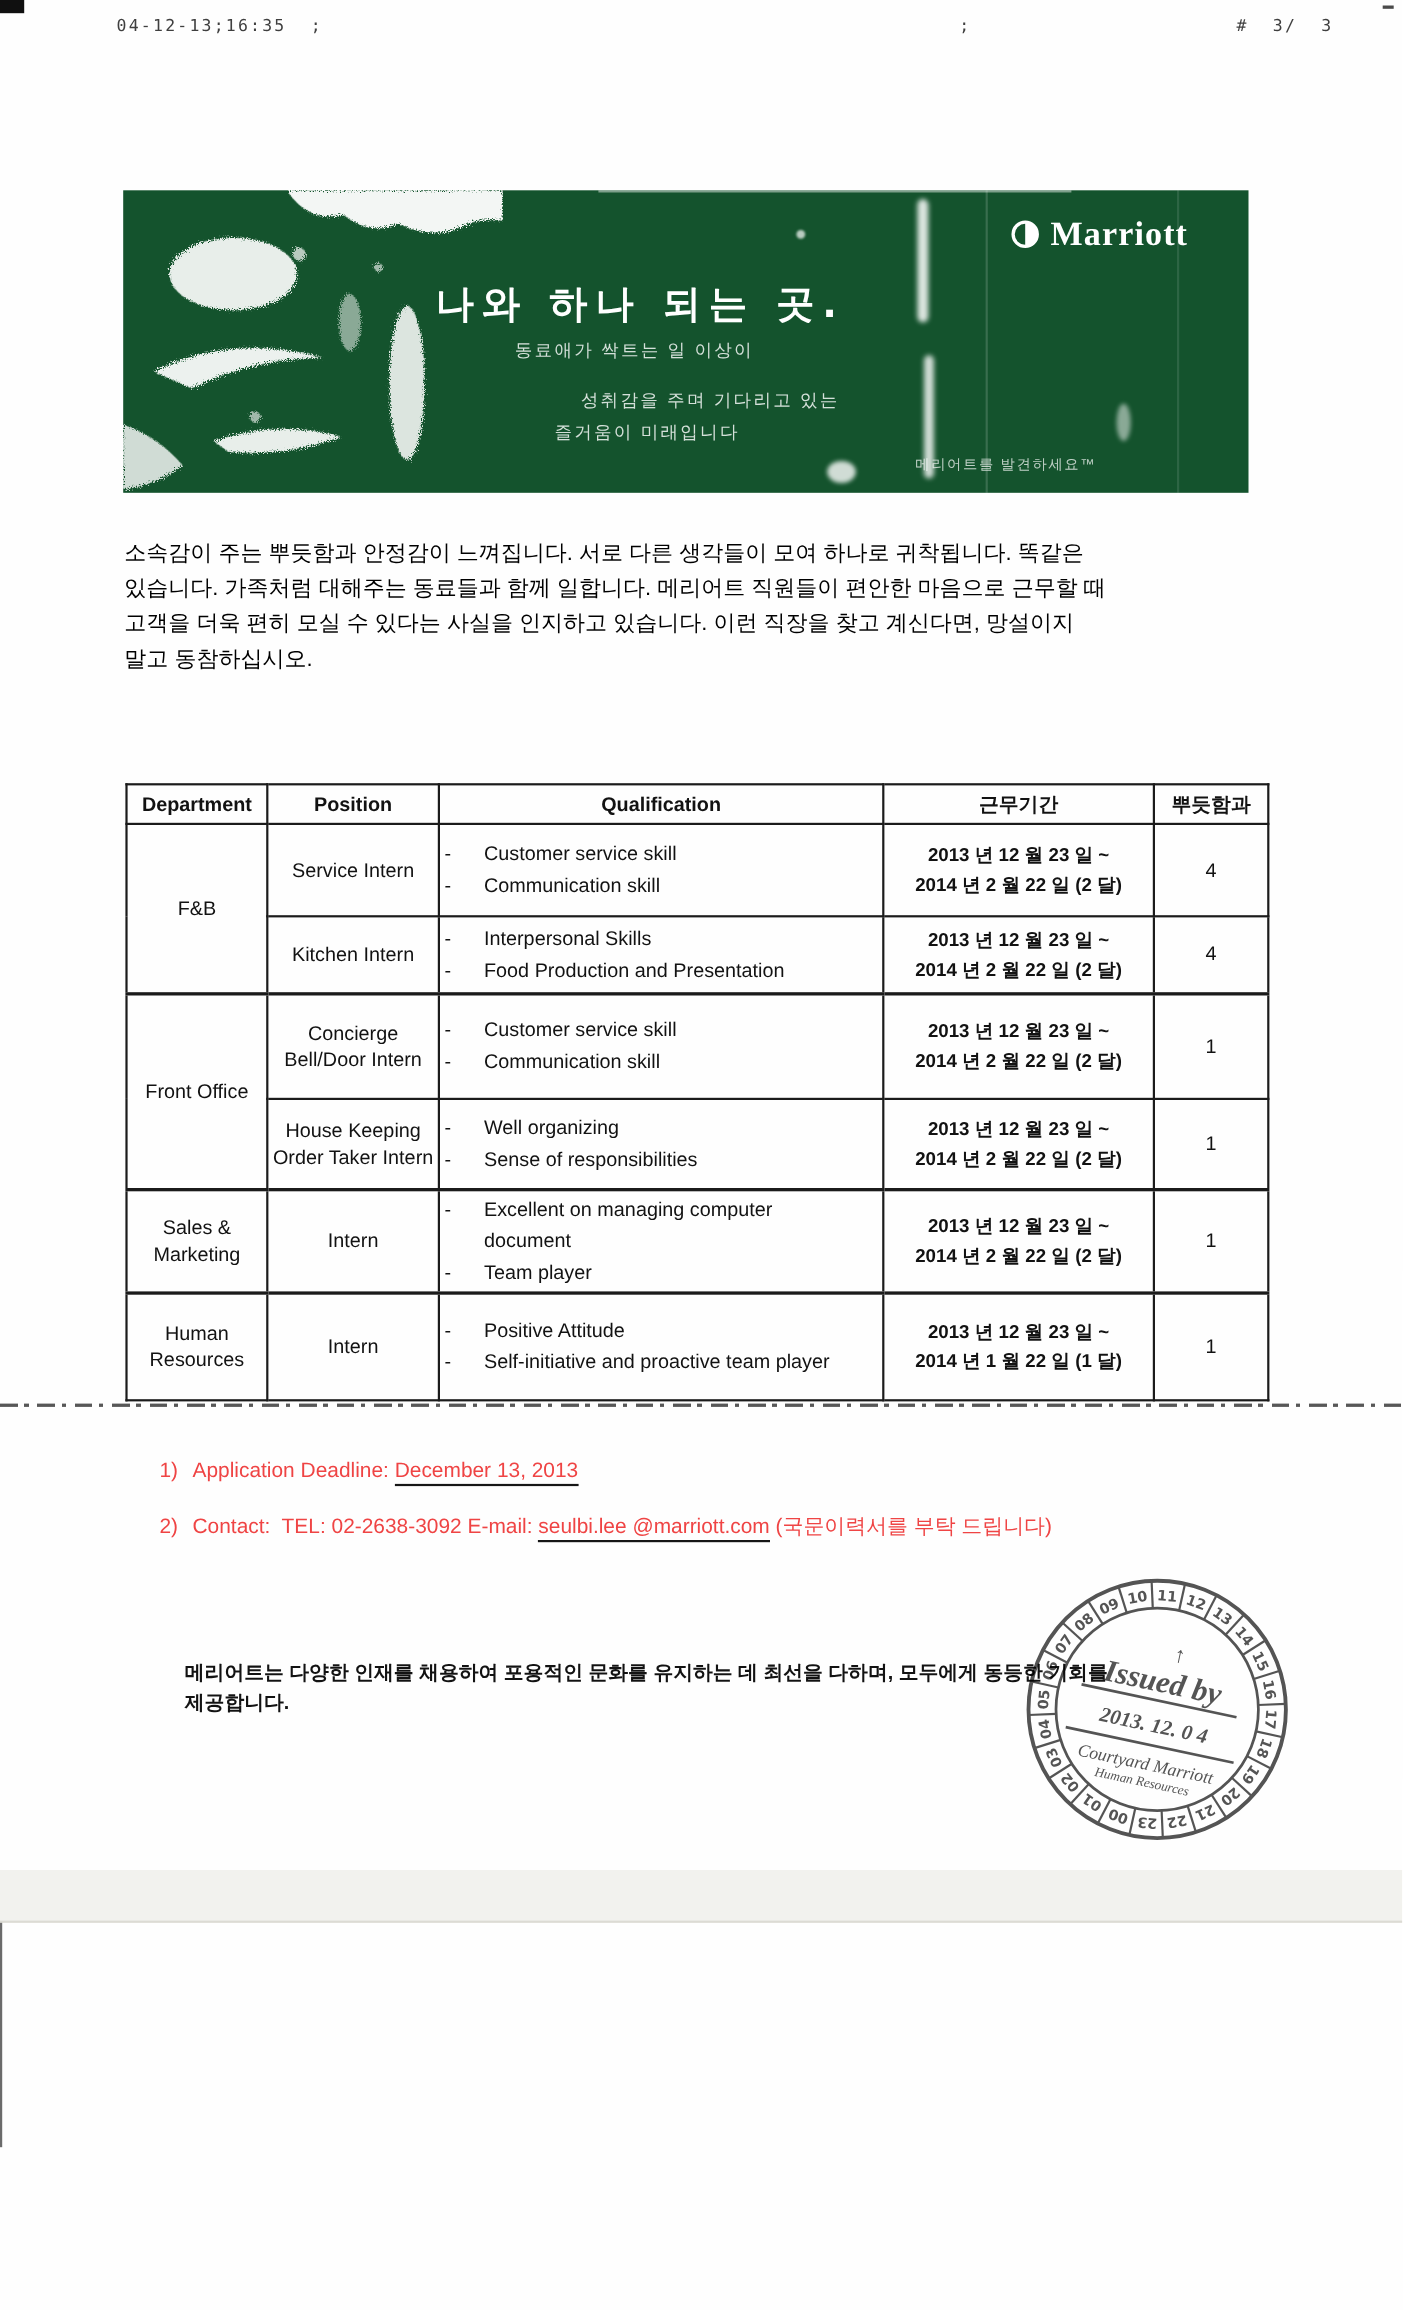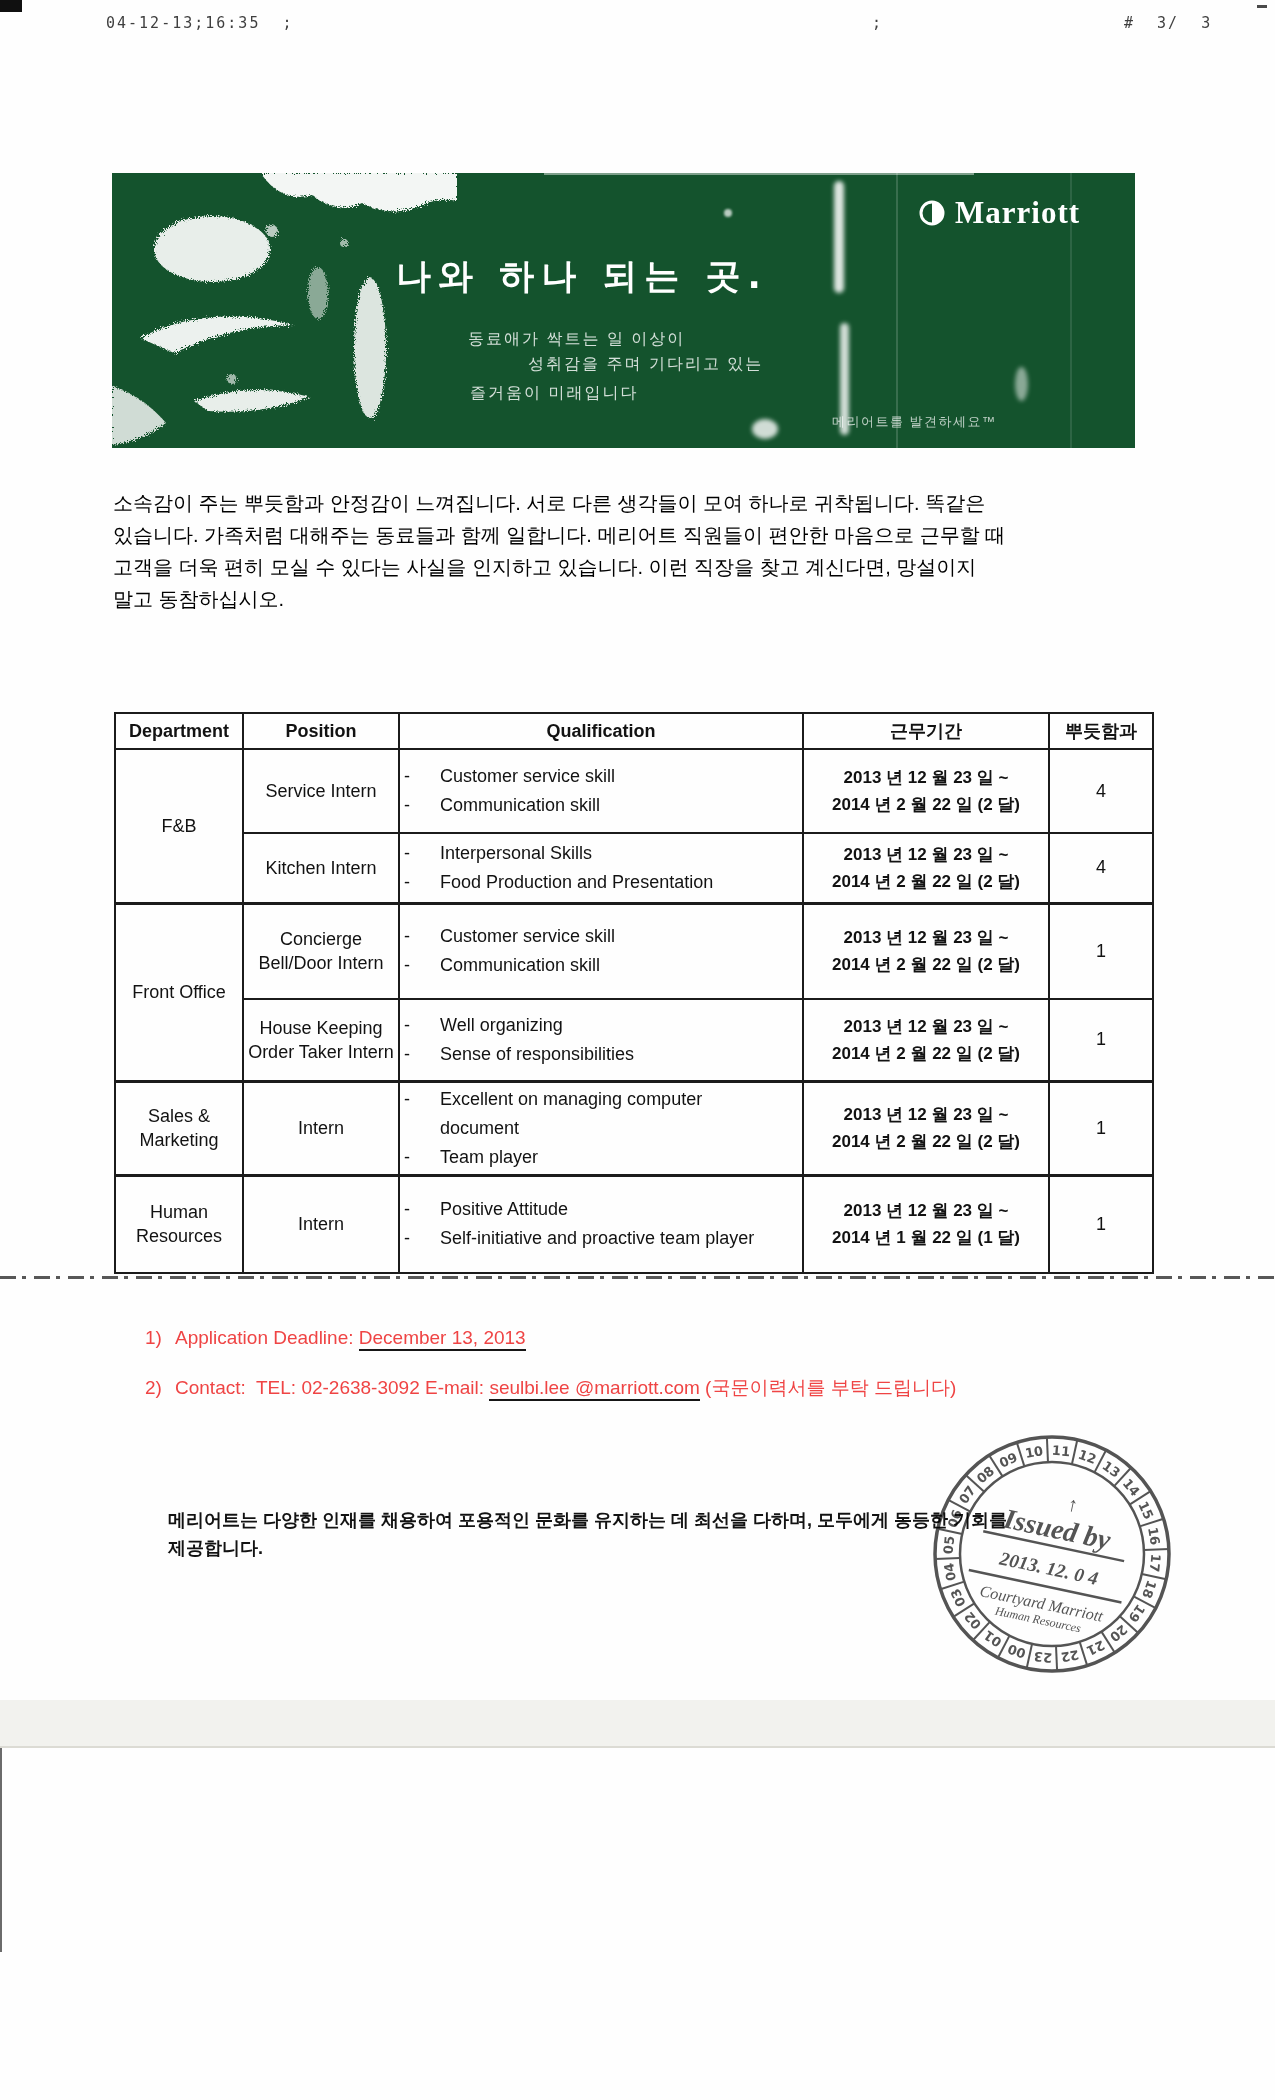--- a/index.html
+++ b/index.html
@@ -23,21 +23,21 @@
   .banner{position:absolute;left:112px;top:173px;width:1023px;height:275px;background:#14532d;}
   .banner *{position:absolute;}
   .face-svg{left:0;top:0;}
   .m-logo{left:806px;top:22px;display:flex;align-items:center;gap:9px;position:absolute;}
   .m-logo .word{position:static;color:#fff;font-family:"Liberation Serif",serif;font-weight:700;
        font-size:31px;letter-spacing:1px;filter:blur(.3px);}
   .m-logo svg{position:static;}
   .slogan{left:284px;top:80px;color:#fff;font-size:35px;font-weight:700;letter-spacing:7px;
        filter:blur(.45px);font-family:"DejaVu Sans",sans-serif;}
   .sub{color:rgba(255,255,255,.82);font-size:16px;letter-spacing:2px;filter:blur(.55px);white-space:nowrap;}
-  .sub1{left:356px;top:156px;}.sub2{left:416px;top:181px;}.sub3{left:358px;top:210px;}
+  .sub1{left:356px;top:136px;}.sub2{left:416px;top:181px;}.sub3{left:392px;top:210px;}
   .tagline{left:720px;top:240px;color:rgba(255,255,255,.72);font-size:13px;letter-spacing:1.5px;filter:blur(.4px);}
   .streak1{left:722px;top:8px;width:10px;height:112px;background:#fff;border-radius:8px;filter:blur(2.2px);opacity:.85;}
   .streak2{left:728px;top:150px;width:9px;height:112px;background:#fff;border-radius:8px;filter:blur(2.2px);opacity:.8;}
   .vline1{left:784px;top:0;width:2px;height:275px;background:rgba(255,255,255,.16);}
   .vline2{left:958px;top:0;width:2px;height:275px;background:rgba(255,255,255,.11);}
   .blob-a{left:640px;top:246px;width:26px;height:20px;background:#fff;border-radius:50%;filter:blur(2px);opacity:.8;}
   .blob-b{left:903px;top:194px;width:13px;height:34px;background:#fff;border-radius:50%;filter:blur(2px);opacity:.5;}
   .blob-c{left:612px;top:36px;width:8px;height:8px;background:#fff;border-radius:50%;filter:blur(1px);opacity:.7;}
   .topline{left:432px;top:0;width:430px;height:2px;background:rgba(255,255,255,.45);}
 

